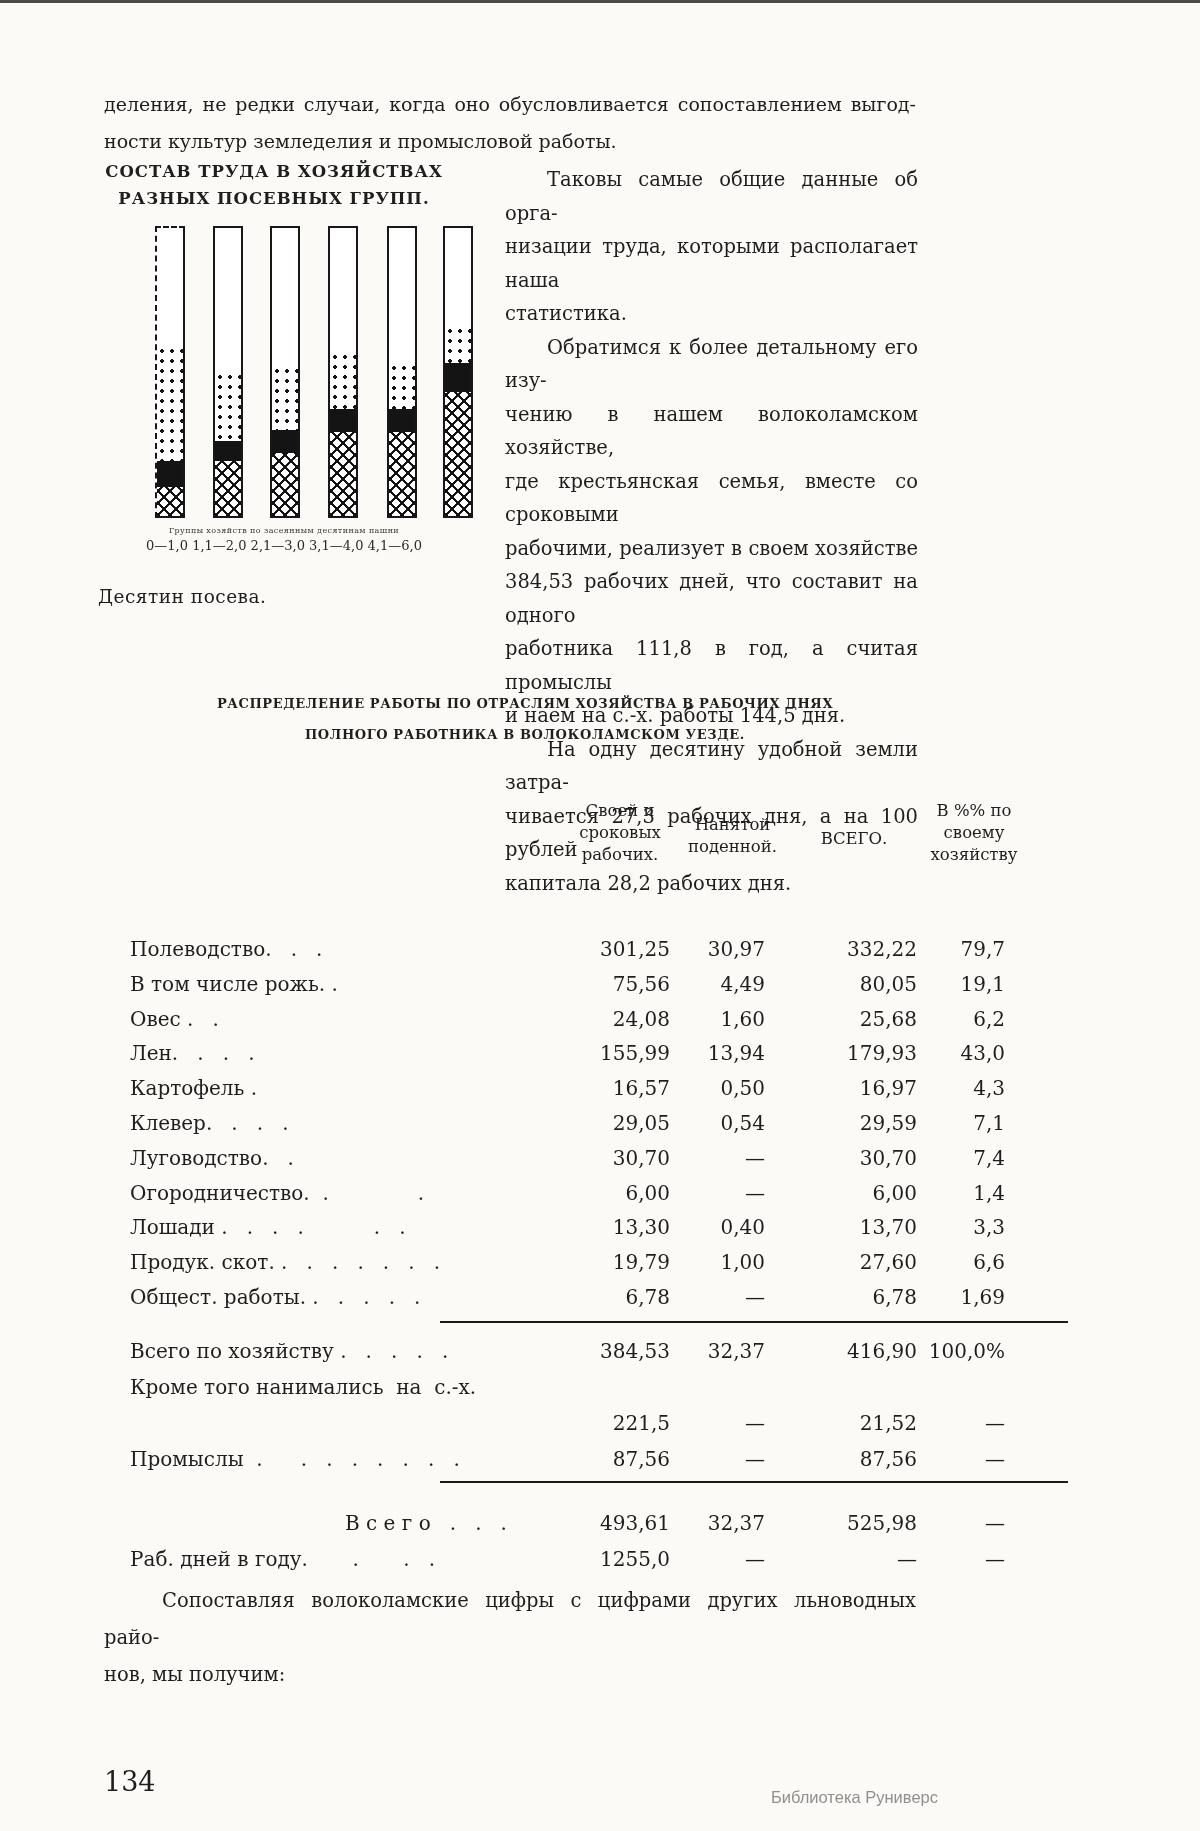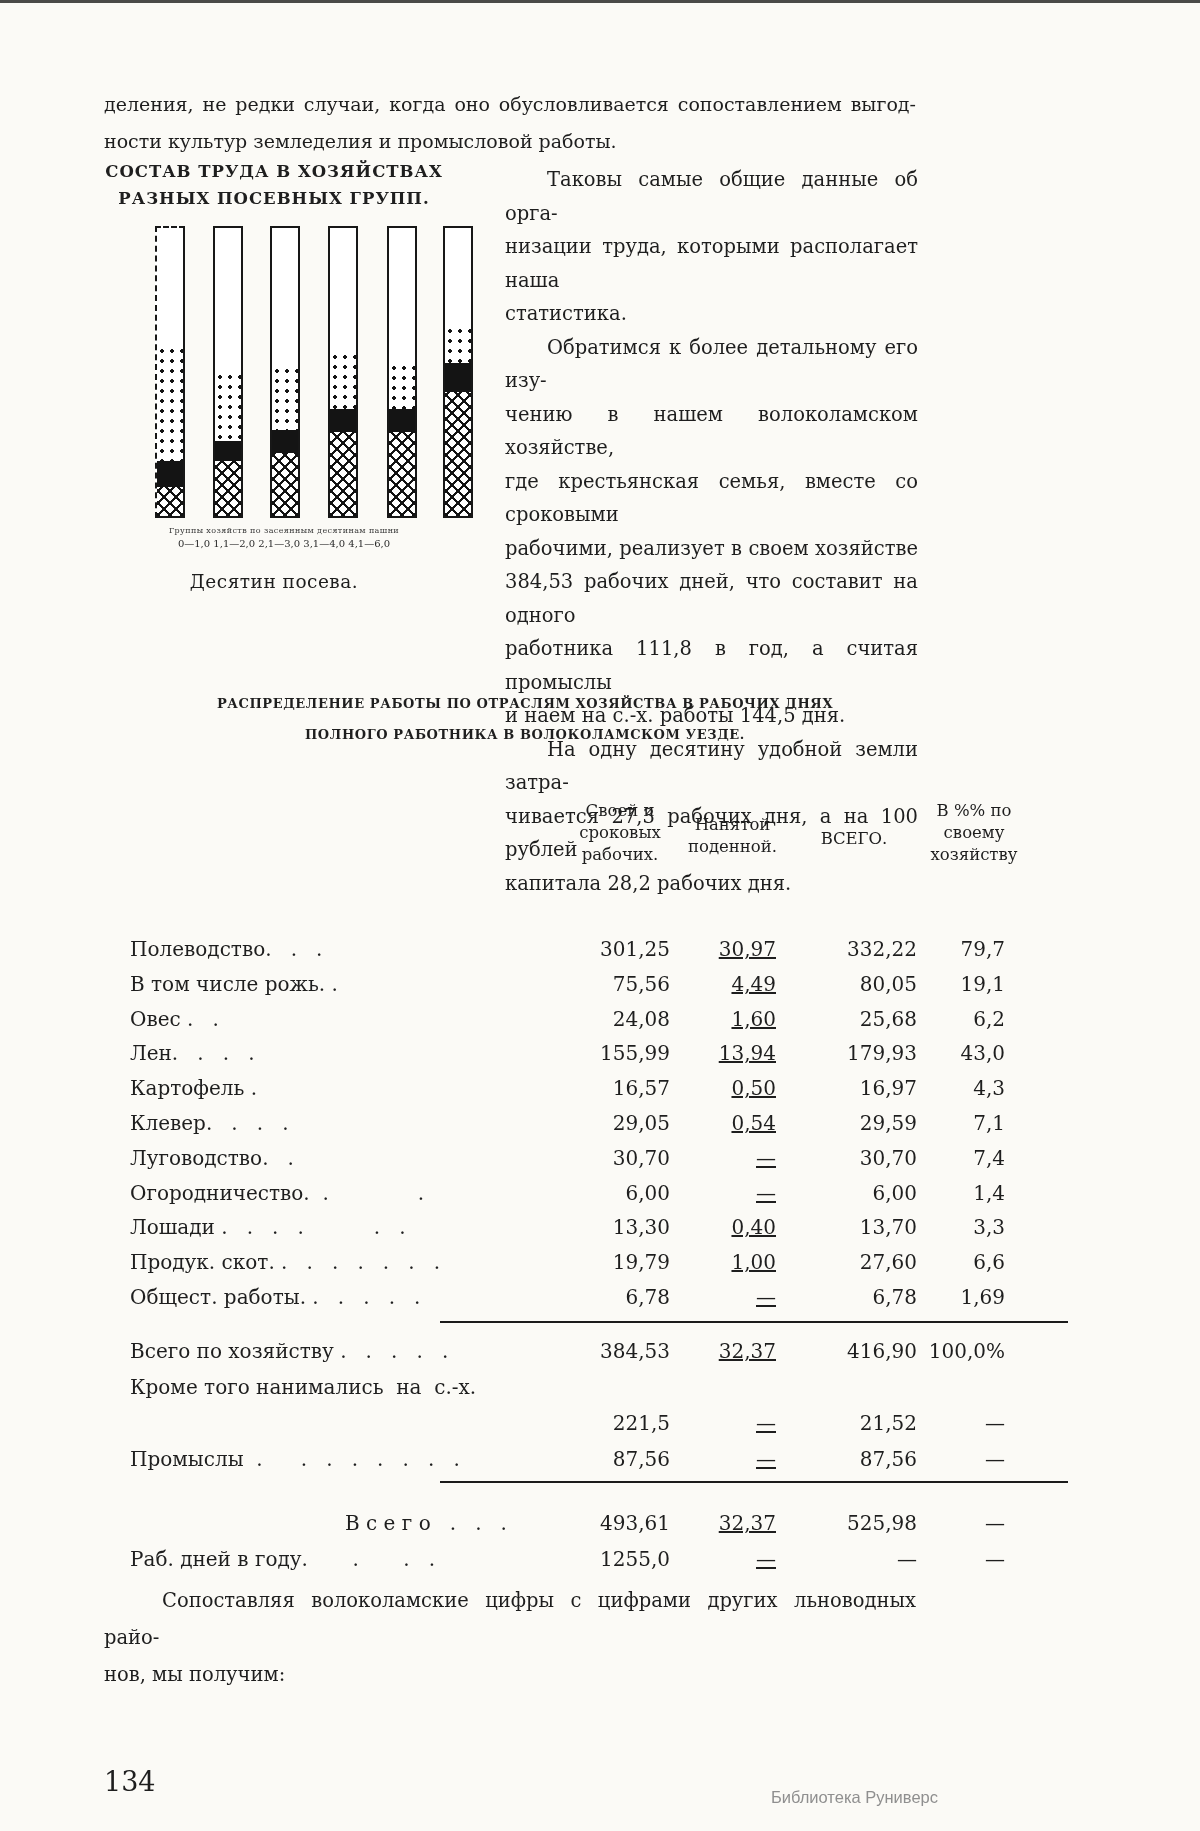--- a/index.html
+++ b/index.html
@@ -23,22 +23,22 @@
   .bar.dashed{border-style:dashed solid solid dashed;}
   .seg{width:100%;}
   .seg.white{background:#fff;}
   .seg.dotted{background-color:#fff;background-image:radial-gradient(#141414 1.7px,transparent 2.1px);
               background-size:10px 10px;}
   .seg.black{background:#141414;}
   .seg.cross{background-color:#fff;
              background-image:repeating-linear-gradient(45deg,#131313 0 2.6px,transparent 2.6px 8.5px),
                               repeating-linear-gradient(-45deg,#131313 0 2.6px,transparent 2.6px 8.5px);}
   .axis-note{width:372px;margin-top:8px;text-align:center;font-size:8px;letter-spacing:.4px;color:#3a3a3a;}
-  .axis-labels{width:372px;margin-top:3px;text-align:center;font-size:10px;color:#2a2a2a;}
-  .fig-caption{width:352px;margin-top:22px;text-align:center;font-size:18.5px;letter-spacing:.5px;}
+  .axis-labels{width:372px;margin-top:3px;text-align:center;font-size:13px;color:#2a2a2a;}
+  .fig-caption{width:352px;margin-top:33px;font-size:18.5px;letter-spacing:.5px;}
 
   
   .rightcol{position:absolute;left:505px;top:163px;width:413px;font-size:19.5px;line-height:33.5px;}
   .para .line:first-child{text-indent:42px;}
 
   
   .table-title{position:absolute;left:130px;top:688px;width:790px;font-weight:bold;
                font-size:13px;line-height:31px;letter-spacing:.6px;}
   .table-title .line{text-align:center;text-align-last:center;}
   .table{position:absolute;left:130px;top:765px;width:940px;}
@@ -47,21 +47,21 @@
   .th1{left:425px;width:130px;top:2px;}
   .th2{left:545px;width:115px;top:16px;}
   .th3{left:663px;width:122px;top:30px;}
   .th4{left:788px;width:112px;top:2px;}
   .tbody{margin-top:14px;}
   .trow{position:relative;height:34.8px;line-height:34.8px;font-size:20px;}
   .trow.f{height:36px;line-height:36px;}
   .lbl{position:absolute;left:0;white-space:pre;}
   .cc{position:absolute;text-align:right;white-space:pre;}
   .c1{left:440px;width:100px;}
-  .c2{left:524px;width:122px;text-decoration:underline;}
+  .c2{left:513px;width:122px;}
   .c3{left:662px;width:125px;}
   .c4{left:787px;width:88px;}
   .rule{margin-left:310px;width:628px;height:2px;background:#1b1b1b;}
   .rule.r1{margin-top:6px;}
   .rule.r2{margin-top:4px;}
   .foot1{margin-top:10px;}
   .foot2{margin-top:22px;}
 
   .p-bottom{position:absolute;left:104px;top:1582px;width:812px;font-size:19.5px;line-height:37px;}
   .p-bottom .line:first-child{text-indent:58px;}

